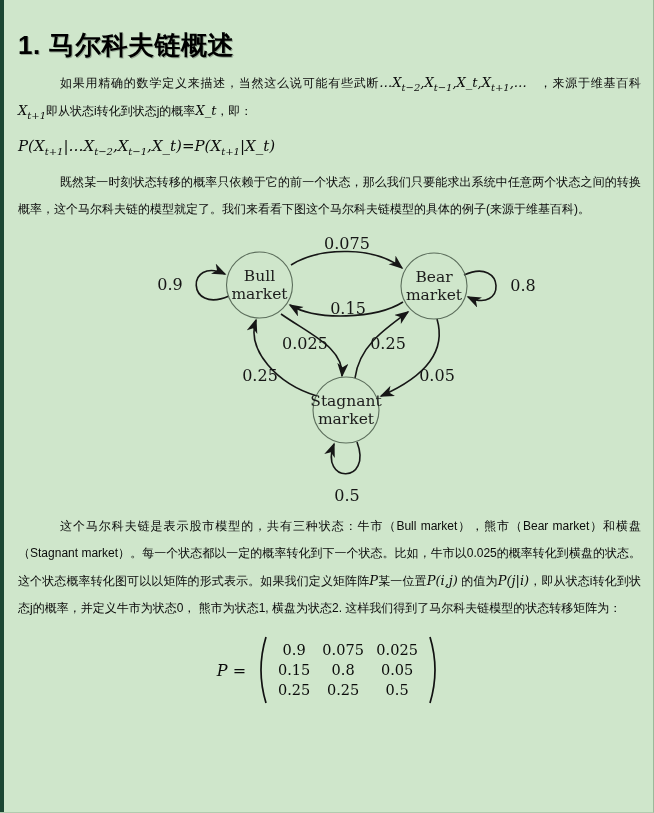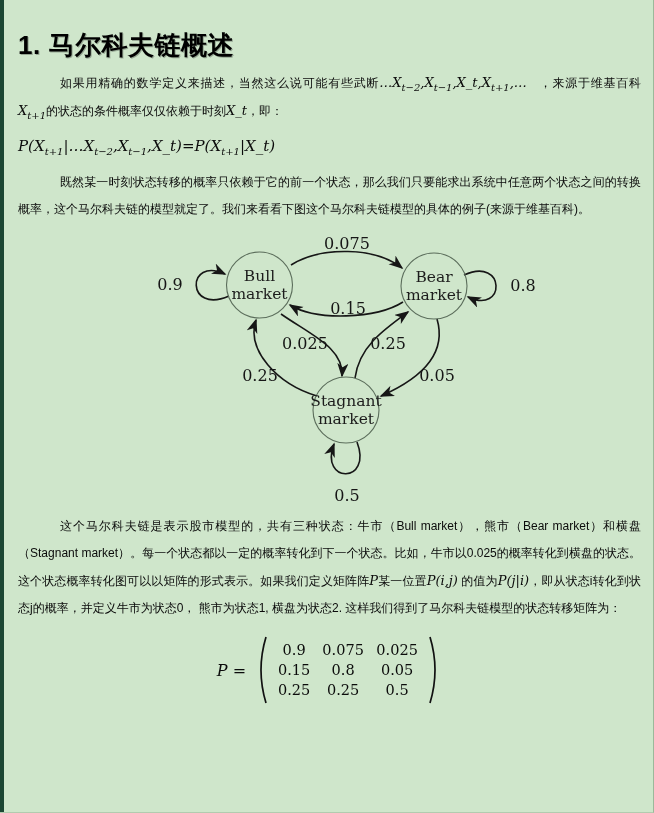--- a/index.html
+++ b/index.html
@@ -86,21 +86,21 @@
 <body>
 
 <div class="page">
   <div class="edge-stripe"></div>
 
   <div class="content">
 
     <h1 class="title">1. 马尔科夫链概述</h1>
 
 
-    <p class="body-par"><span>如果用精确的数学定义来描述，当然这么说可能有些武断</span><span class="math">…X<sub>t−2</sub>,X<sub>t−1</sub>,X_t,X<sub>t+1</sub>,…</span><span> ，来源于维基百科</span><span class="math">X<sub>t+1</sub></span><span>的状态的条件概率仅仅依赖于时刻</span><span class="math">X_t</span><span>，即：</span></p>
+    <p class="body-par"><span>如果用精确的数学定义来描述，当然这么说可能有些武断</span><span class="math">…X<sub>t−2</sub>,X<sub>t−1</sub>,X_t,X<sub>t+1</sub>,…</span><span> ，来源于维基百科</span><span class="math">X<sub>t+1</sub></span><span>即从状态i转化到状态j的概率</span><span class="math">X_t</span><span>，即：</span></p>
 
     <div class="formula-line">
       <span class="math">P(X<sub>t+1</sub>|…X<sub>t−2</sub>,X<sub>t−1</sub>,X_t)=P(X<sub>t+1</sub>|X_t)</span>
     </div>
 
     <p class="body-par">
       <span>既然某一时刻状态转移的概率只依赖于它的前一个状态，那么我们只要能求出系统中任意两个状态之间的转换概率，这个马尔科夫链的模型就定了。我们来看看下图这个马尔科夫链模型的具体的例子(来源于维基百科)。</span>
     </p>
 
     <div class="diagram-wrap">

